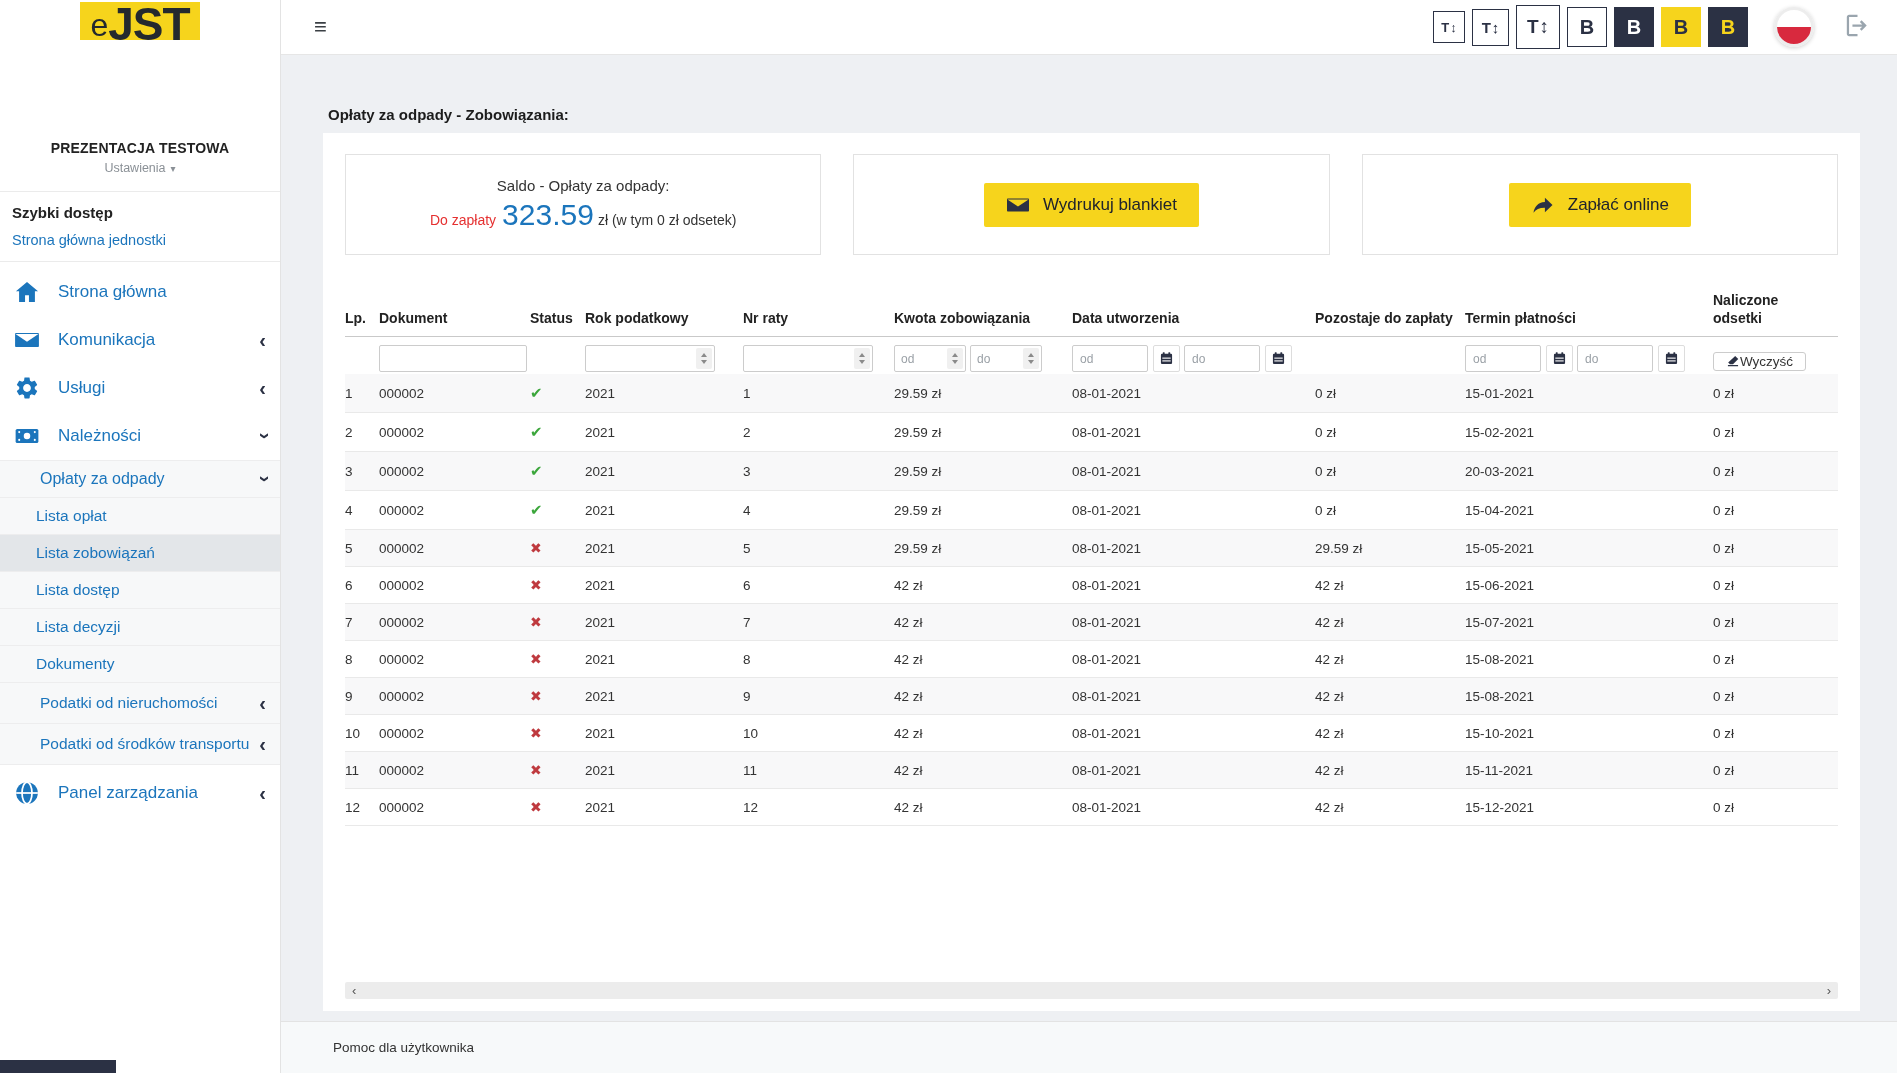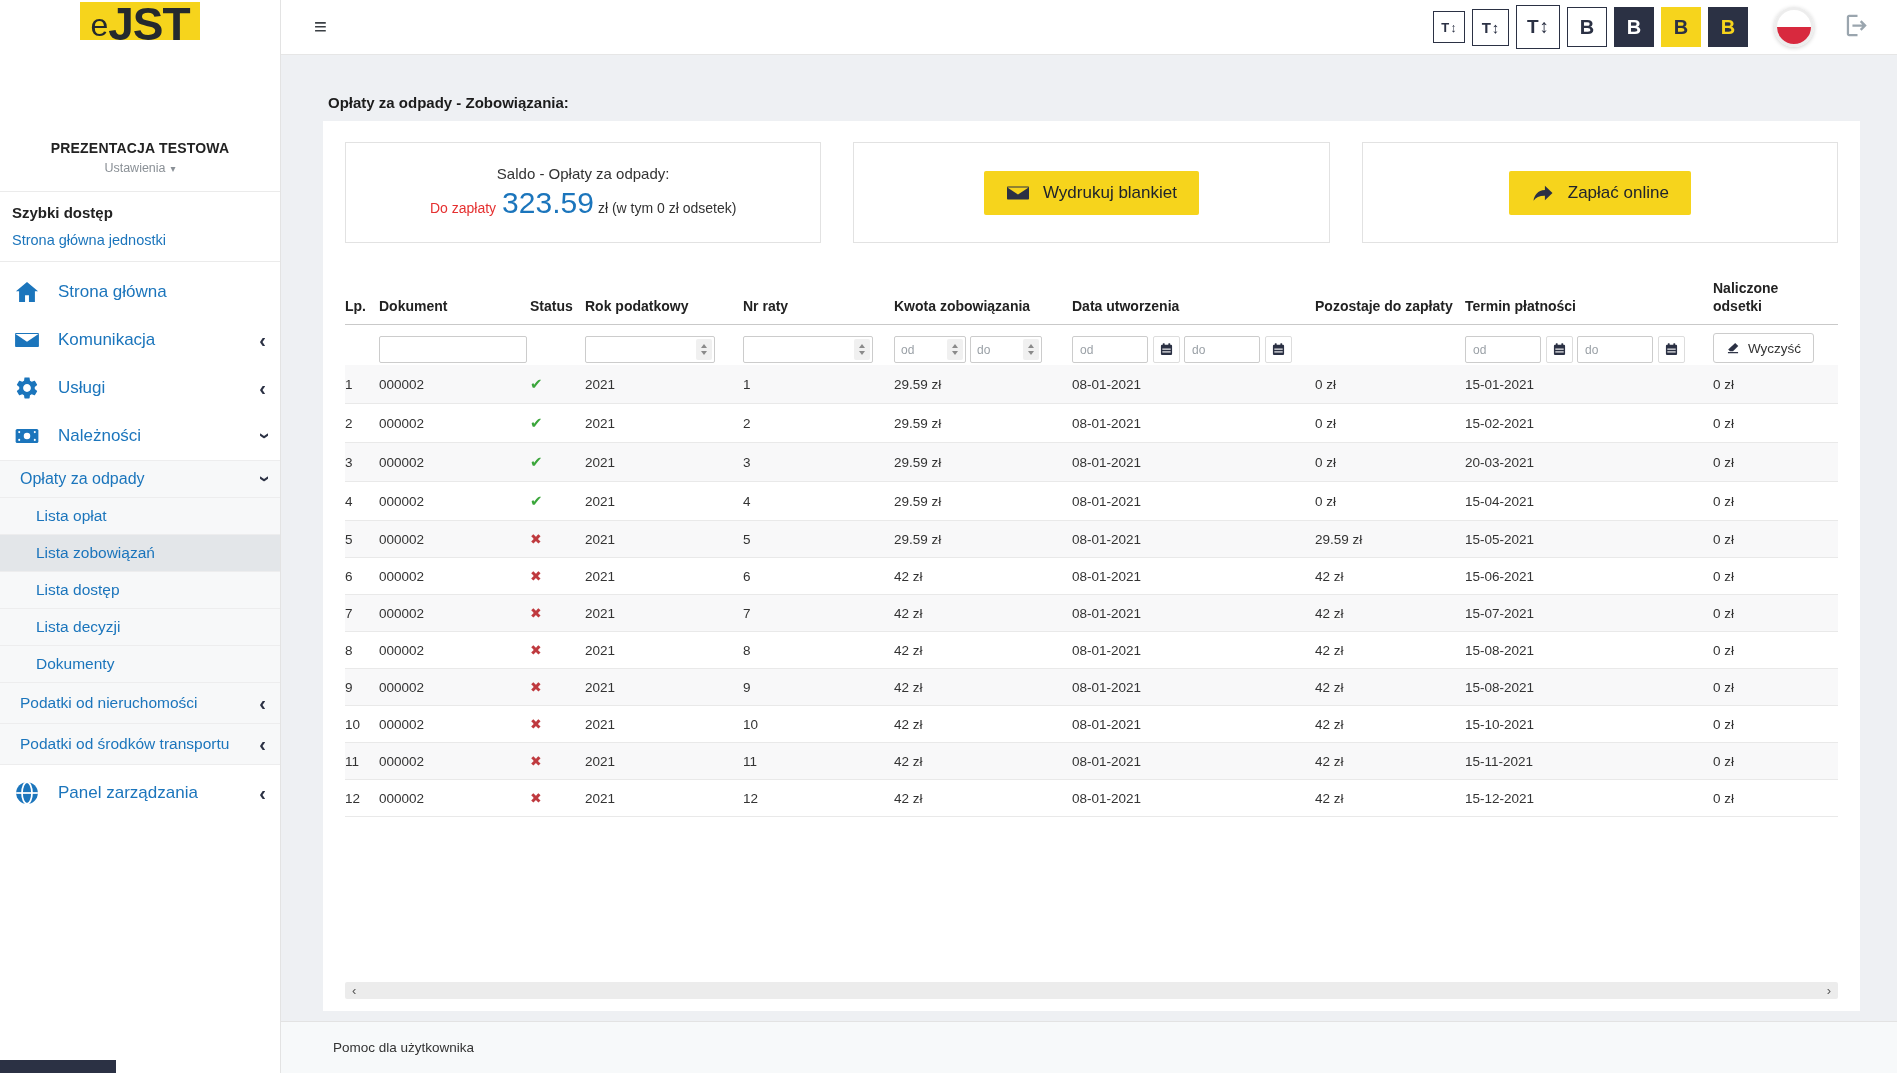--- a/index.html
+++ b/index.html
@@ -26,21 +26,21 @@
   .quick-heading { font-size:15px; font-weight:700; color:#222; }
   .quick-link { display:block; margin-top:11px; font-size:14.5px; color:#1b75bc; cursor:pointer; }
   ul.menu { list-style:none; margin-top:6px; }
   .menu-item { display:flex; align-items:center; gap:18px; padding:11px 14px 11px 14px; cursor:pointer; }
   .menu-item .mi-icon { width:26px; height:26px; flex:0 0 26px; }
   .menu-item .mi-label { font-size:17px; color:#1b75bc; }
   .chev { margin-left:auto; font-size:20px; line-height:14px; color:#2b3144; font-weight:700; }
   .chev.down { transform:rotate(-90deg); }
   .submenu { background:#f7f8f9; border-bottom:1px solid #ededee; }
   .submenu .sm-item {
-    display:flex; align-items:center; padding:9px 14px 9px 20px;
+    display:flex; align-items:center; padding:9px 14px 9px 40px;
     border-top:1px solid #ededee; font-size:16px; color:#1b75bc; cursor:pointer;
   }
   .submenu .sm-child { padding-left:36px; font-size:15.5px; }
   .submenu .sm-item.active { background:#e3e6e9; }
   .submenu .sm-tax { font-size:15.5px; padding-top:11px; padding-bottom:11px; }
   .menu-item.bottom { margin-top:2px;text-align:right; }
   .sidebar-bottom-bar { margin-top:auto; width:116px; height:13px; background:#2b3144; }
   
   .right { flex:1; display:flex; flex-direction:column; height:1073px; }
   header.topbar {
@@ -63,21 +63,21 @@
   .b-dark { background:#2b3144; color:#fff; }
   .b-yellow { background:#f6d41c; color:#2b3144; border-color:#f6d41c; }
   .b-dark-yellow { background:#2b3144; color:#f6d41c; }
   .flag {
     width:40px; height:40px; border-radius:50%; margin-left:26px; cursor:pointer;
     background:linear-gradient(#ffffff 0 50%, #d8293e 50% 100%);
     border:3px solid #ededed; box-shadow:0 1px 4px rgba(0,0,0,.18);
   }
   .logout { margin-left:30px; background:none; border:none; cursor:pointer; }
   
-  main.content { flex:1; background:#eef0f3; padding:39px 37px 0 42px; display:flex; flex-direction:column; overflow:hidden; }
+  main.content { flex:1; background:#eef0f3; padding:39px 37px 0 42px; display:flex; flex-direction:column; overflow:hidden;margin-top:12px; }
   h1.page-title { font-size:15px; font-weight:700; color:#1c1c1c; margin:0 0 10px 5px; }
   section.panel { background:#fff; flex:1; margin-bottom:10px; padding:21px 22px 12px 22px; display:flex; flex-direction:column; }
   .boxes { display:flex; gap:32px; height:101px; margin-bottom:36px; }
   .box { flex:1; border:1px solid #e2e2e2; display:flex; align-items:center; justify-content:center; background:#fff; }
   .saldo { flex-direction:column; gap:4px; }
   .saldo-title { font-size:15px; color:#333; }
   .saldo-line { white-space:nowrap; }
   .saldo-due { color:#e53030; font-size:14px; }
   .saldo-amount { color:#1b75bc; font-size:30px; margin:0 4px 0 6px; }
   .saldo-suffix { font-size:14px; color:#333; }
@@ -104,22 +104,22 @@
   .num .spinner { width:16px; margin:2px; background:#f0f0f0; border-radius:2px; display:flex; flex-direction:column; align-items:center; justify-content:center; gap:3px; cursor:pointer; }
   .spinner i { display:block; width:0; height:0; border-left:3.5px solid transparent; border-right:3.5px solid transparent; }
   .spinner i.up { border-bottom:4px solid #8a8a8a; }
   .spinner i.down { border-top:4px solid #8a8a8a; }
   .w130 { width:130px; }
   .w72 { width:72px; }
   .date-row { display:flex; align-items:center; gap:5px; }
   .date-row input.txt { width:76px; }
   .cal-btn { width:27px; height:27px; border:1px solid #ddd; border-radius:2px; background:#fff; display:flex; align-items:center; justify-content:center; cursor:pointer; }
   .clear-btn {
-    display:inline-flex; align-items:center; gap:8px; border:1px solid #ccc; border-radius:3px;
-    background:#fff; height:30px; padding:0 12px; font-size:13.5px; color:#333; cursor:pointer; font-family:inherit;
+    display:inline-flex; align-items:center; border:1px solid #ccc; border-radius:3px;
+    background:#fff; height:19px; padding:0 12px; font-size:13.5px; color:#333; cursor:pointer; font-family:inherit;
   }
   table.grid tbody td { font-size:13.5px; color:#333; padding:10px 8px 10px 0; border-bottom:1px solid #e9e9e9; }
   table.grid tbody tr.odd { background:#f8f8f9; }
   .mark.ok { color:#3ba63b; font-size:15px; }
   .mark.fail { color:#bf3a3f; font-size:14px; font-weight:700; }
   .hscroll {
     margin-top:auto; height:17px; background:#ececec; border-radius:2px;
     display:flex; align-items:center; justify-content:space-between; padding:0 7px;
     color:#555; font-size:13px;
   }

